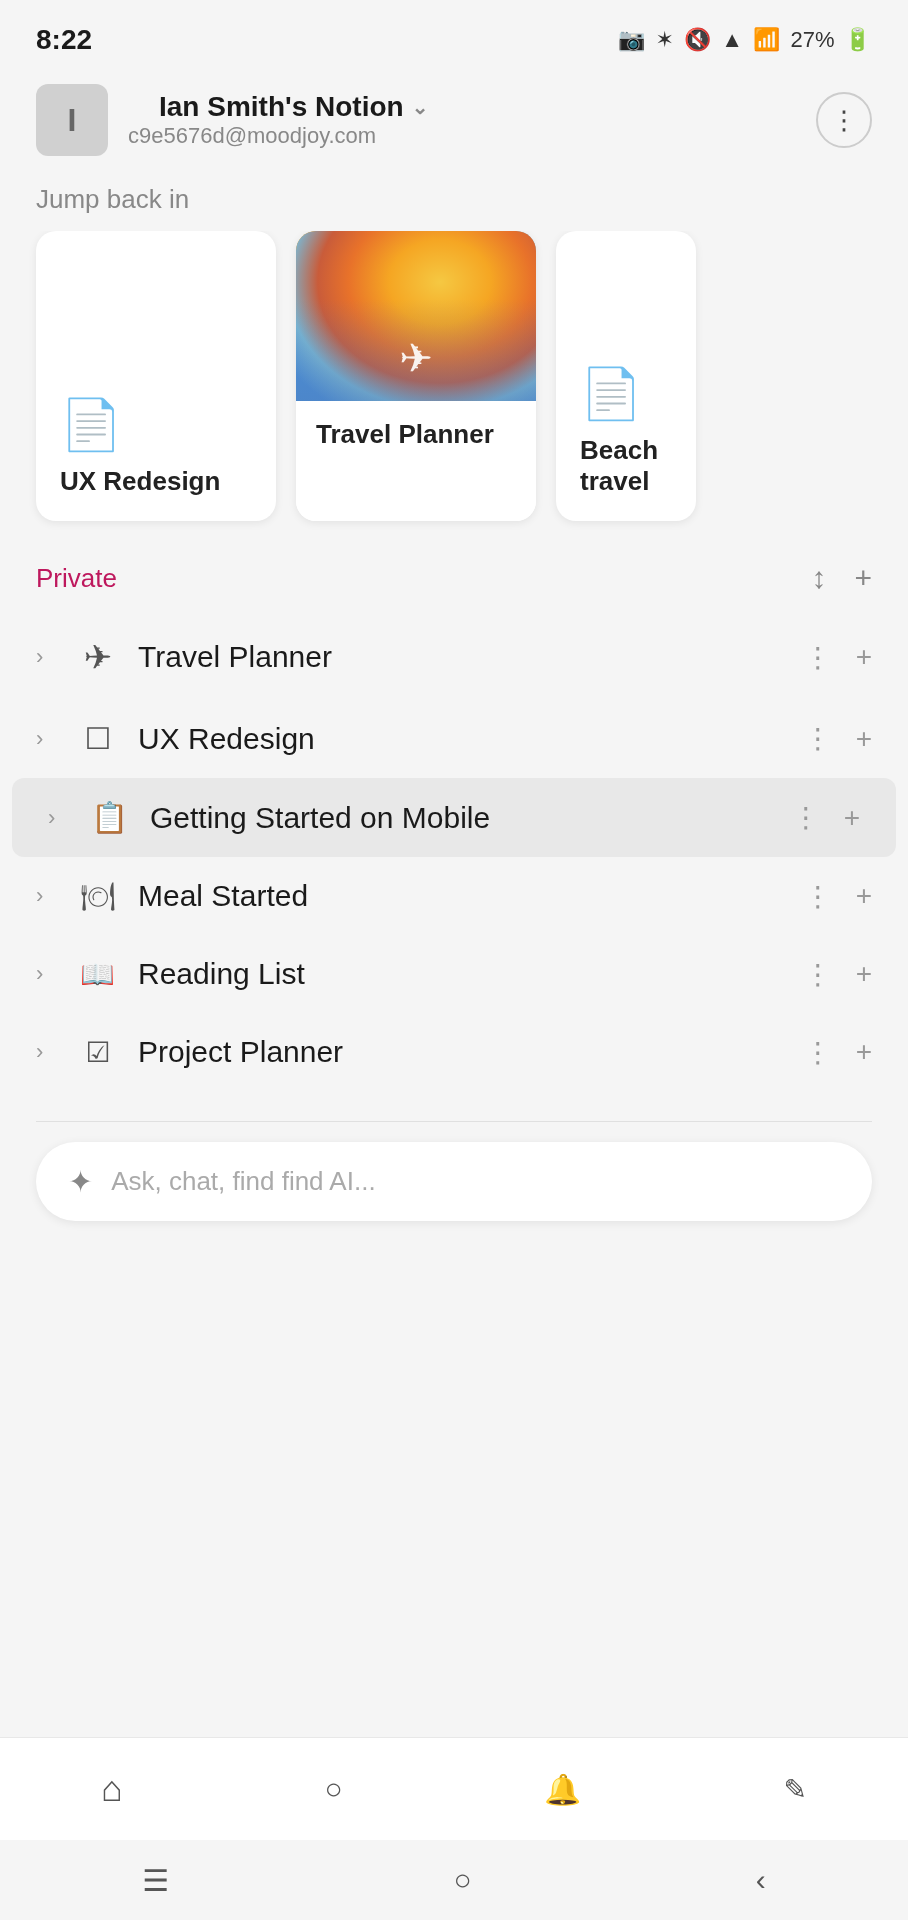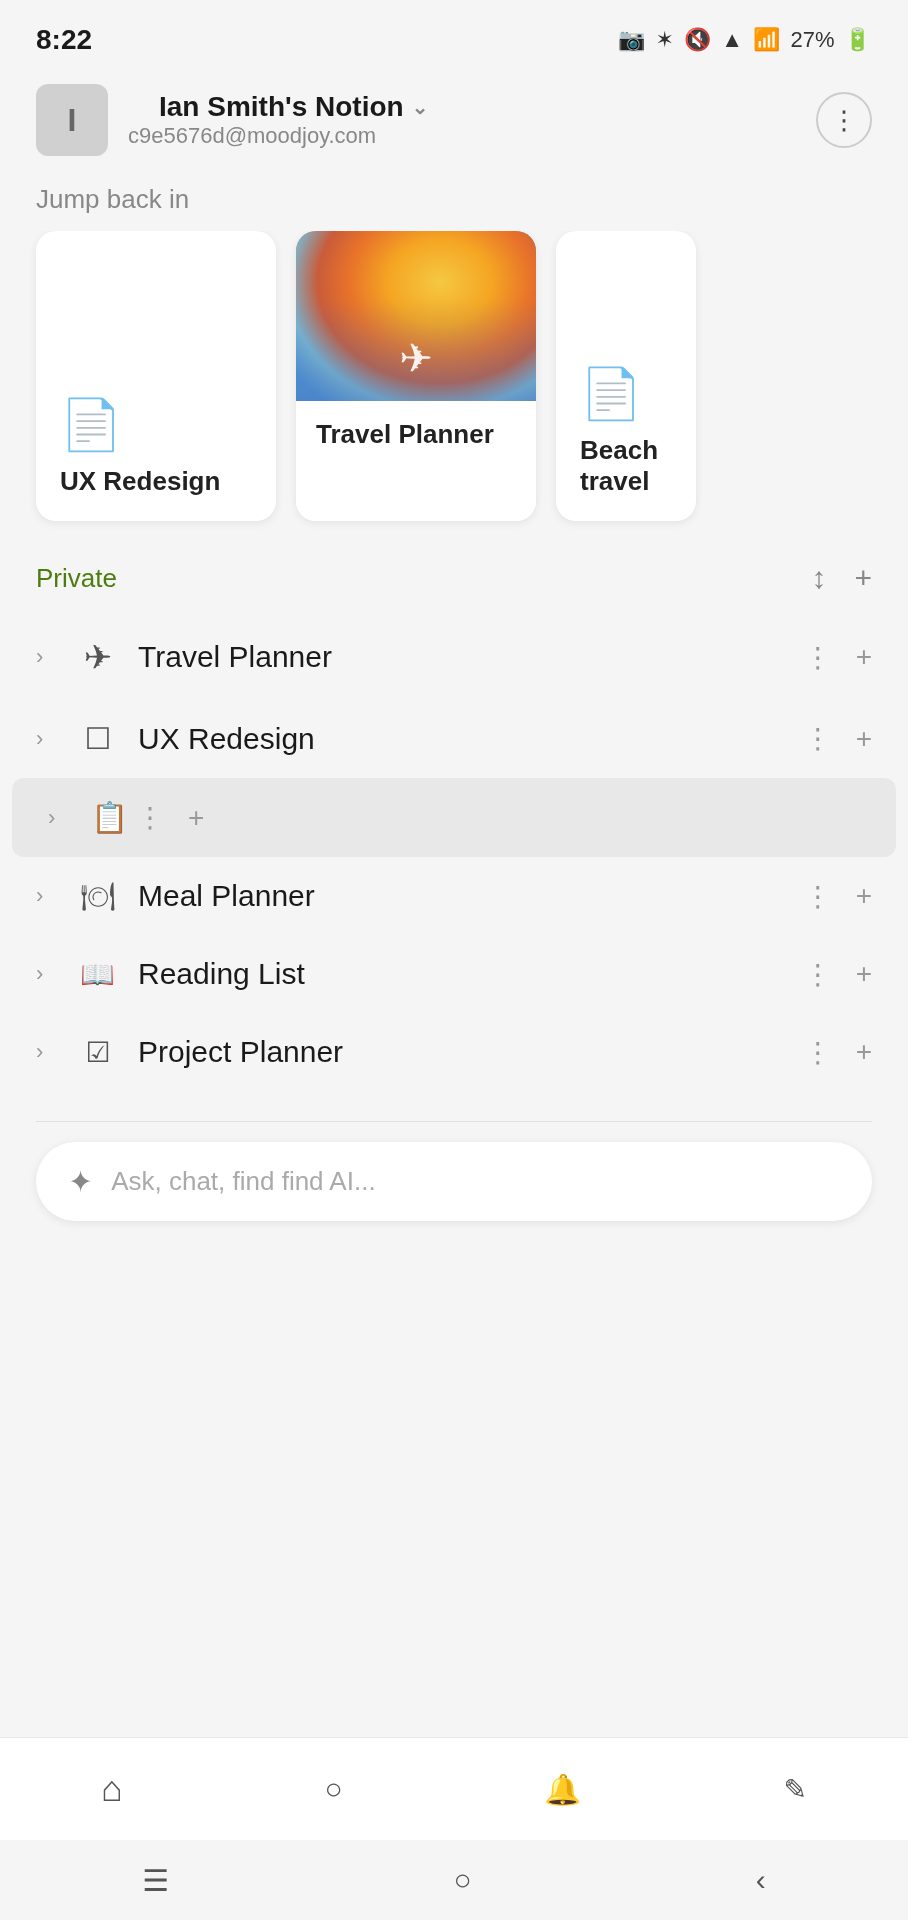--- a/index.html
+++ b/index.html
@@ -184,21 +184,21 @@
     }
     .private-header {
       display: flex;
       justify-content: space-between;
       align-items: center;
       padding: 10px 36px 10px 36px;
     }
     .private-label {
       font-size: 26px;
       font-weight: 500;
-      color: #4d7c0f;
+      color: #be185d;
     }
     .private-actions {
       display: flex;
       gap: 28px;
       align-items: center;
     }
     .action-icon {
       font-size: 30px;
       color: #888;
       cursor: pointer;
@@ -422,30 +422,31 @@
       <span class="nav-item-label">UX Redesign</span>
       <div class="nav-item-actions">
         <span class="nav-action-btn">⋮</span>
         <span class="nav-action-btn">+</span>
       </div>
     </div>
 
     <div class="nav-item active">
       <span class="nav-chevron">›</span>
       <span class="nav-item-icon" style="font-size:30px;">📋</span>
+      <span class="nav-item-label">Getting Started on Mobile</span>
       <div class="nav-item-actions">
         <span class="nav-action-btn">⋮</span>
         <span class="nav-action-btn">+</span>
       </div>
     </div>
 
     <div class="nav-item">
       <span class="nav-chevron">›</span>
       <span class="nav-item-icon" style="font-size:28px;">🍽</span>
-      <span class="nav-item-label">Meal Planner</span>
+      <span class="nav-item-label">Meal Started</span>
       <div class="nav-item-actions">
         <span class="nav-action-btn">⋮</span>
         <span class="nav-action-btn">+</span>
       </div>
     </div>
 
     <div class="nav-item">
       <span class="nav-chevron">›</span>
       <span class="nav-item-icon" style="font-size:28px;">📖</span>
       <span class="nav-item-label">Reading List</span>

